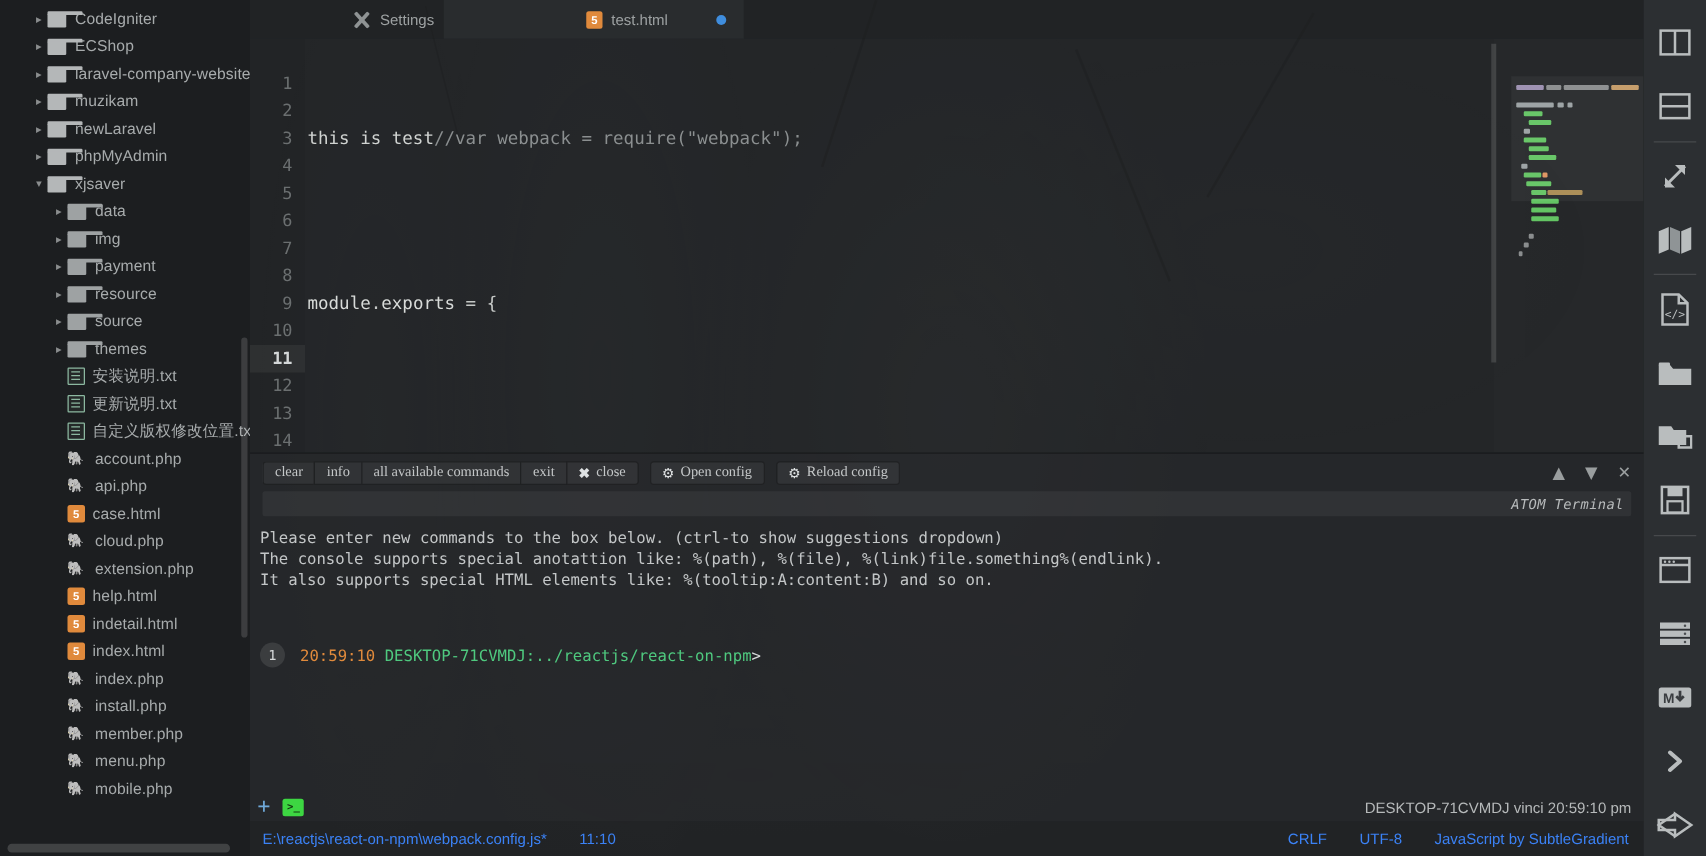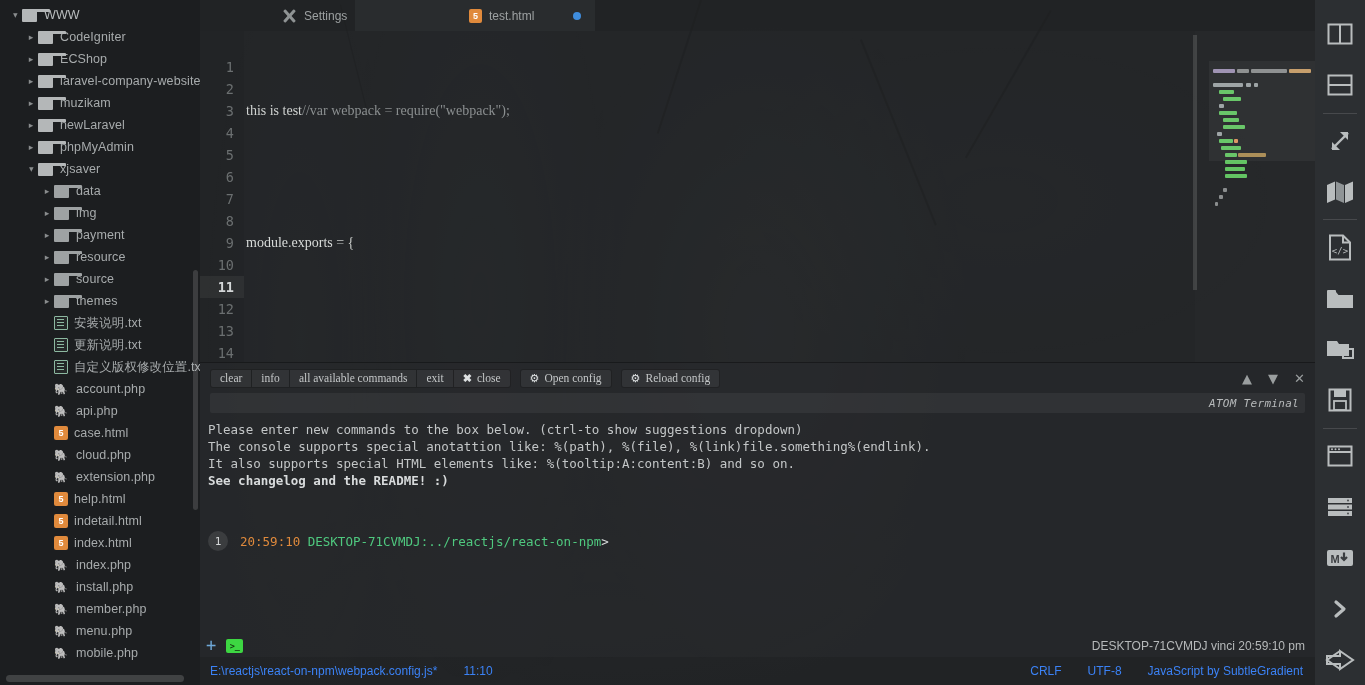--- a/index.html
+++ b/index.html
@@ -173,21 +173,21 @@
     color: #d4d7d8;
     background: rgba(255,255,255,0.055);
     font-weight: bold;
   }
   .code {
     position: absolute; left: 44px; top: 0; right: 0; bottom: 0;
     padding-top: 25px;
     white-space: pre;
     color: #c5c8c6;
   }
-  .code .ln { height: 22px; padding-left: 2px; font-family: Liberation Serif, serif; }
+  .code .ln { height: 22px; padding-left: 2px; }
   .t-plain   { color: #d0d3d1; }
   .t-comment { color: #8b8f90; }
   .t-prop    { color: #63c463; }
   .t-punct   { color: #c5c8c6; }
   .t-ident   { color: #d8dbd9; }
 
   
   .minimap {
     position: absolute; top: 0; right: 0; width: 120px; bottom: 0;
     background: rgba(255,255,255,0.012);
@@ -348,28 +348,20 @@
 
 <div id="app">
 
   <div class="bg-texture"></div>
   <div class="bg-branch" style="left:700px; top:0px; width:2px; height:140px; transform:rotate(18deg);"></div>
   <div class="bg-branch" style="left:860px; top:40px; width:1.5px; height:200px; transform:rotate(-22deg);"></div>
   <div class="bg-branch" style="left:1050px; top:10px; width:1.5px; height:170px; transform:rotate(30deg);"></div>
   <div class="bg-branch" style="left:340px; top:5px; width:1px; height:110px; transform:rotate(-14deg);"></div>
 
   <div class="tree-view">
-    <div class="tree-row" style="padding-left:8px;">
-      <div class="twisty open">▸</div>
-      <div class="ficon">
-          <i class="tab"></i>
-          <i class="body"></i>
-        </div>
-      <div class="tree-label root">WWW</div>
-    </div>
     <div id="tree-list">
         <div class="tree-row" style="padding-left: 24px;">
           <div class="twisty">▸</div>
           <div class="ficon">
             <i class="tab"></i>
             <i class="body"></i>
           </div>
           <div class="tree-label">CodeIgniter</div>
         </div>
         <div class="tree-row" style="padding-left: 24px;">
@@ -680,21 +672,20 @@
       </div>
 
       <div class="term-titlebar">
         <span>ATOM Terminal</span>
       </div>
 
       <div class="term-body">
         <div>Please enter new commands to the box below. (ctrl-to show suggestions dropdown)</div>
         <div>The console supports special anotattion like: %(path), %(file), %(link)file.something%(endlink).</div>
         <div>It also supports special HTML elements like: %(tooltip:A:content:B) and so on.</div>
-        <div class="bold">See changelog  and the README! :)</div>
 
         <div class="term-prompt-row">
           <div class="term-badge">1</div>
           <div>
             <span class="p-time">20:59:10</span>
             <span class="p-host">DESKTOP-71CVMDJ:../reactjs/react-on-npm</span><span class="p-arrow">&gt;</span>
           </div>
         </div>
       </div>
 

